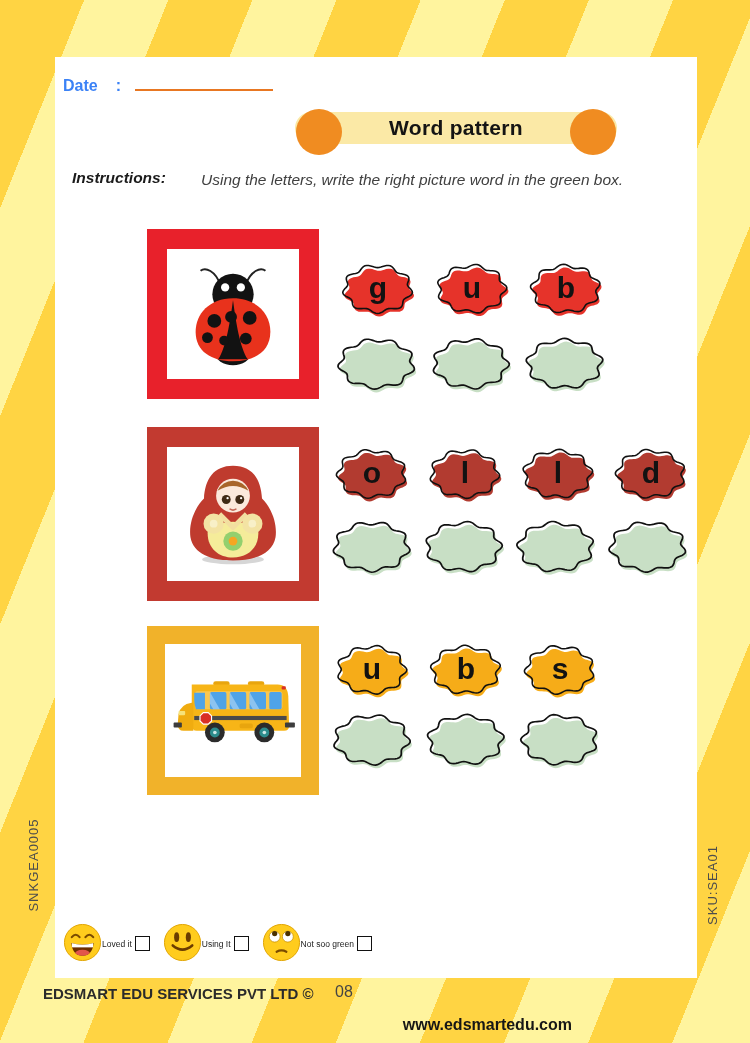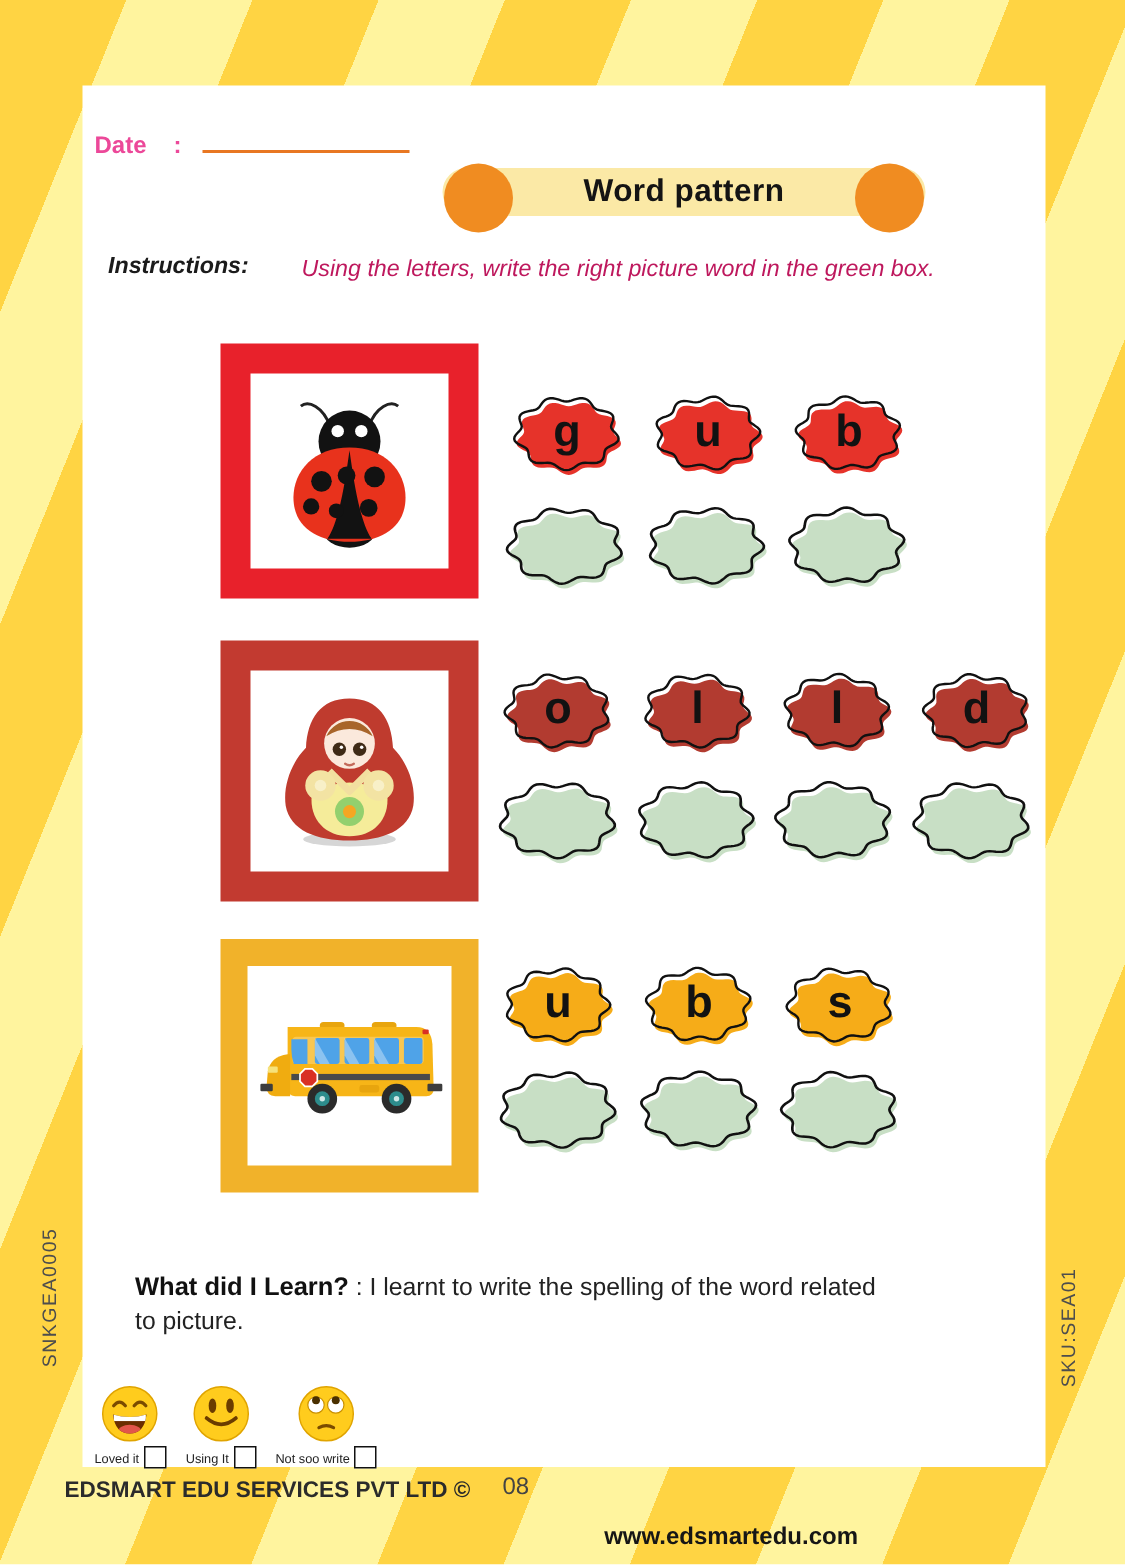--- a/index.html
+++ b/index.html
@@ -2,35 +2,35 @@
 <html><head>
 <meta charset="utf-8">
 <style>
   html,body{margin:0;padding:0;}
   body{font-family:"Liberation Sans","DejaVu Sans",sans-serif;background:#fff;}
   .sheet{position:relative;width:750px;height:1043px;overflow:hidden;
     background:repeating-linear-gradient(112deg,#FFD443 0 78px,#FFF49E 78px 156px);}
   .page{position:absolute;left:55px;top:57px;width:642px;height:921px;background:#fff;}
 
   
-  .date-row{position:absolute;left:8px;top:32px;font-size:16px;color:#ec4899;font-weight:600;}
+  .date-row{position:absolute;left:8px;top:20px;font-size:16px;color:#3b82f6;font-weight:600;}
   .date-row .colon{margin-left:18px;}
   .date-line{display:inline-block;width:138px;border-bottom:2px solid #E87722;margin-left:14px;vertical-align:baseline;}
 
   
   .banner{position:absolute;left:240px;top:55px;width:322px;height:32px;background:#FBE9A6;border-radius:21px;}
   .banner .circ{position:absolute;width:46px;height:46px;border-radius:50%;background:#F08C21;top:-3px;}
   .banner .circ.left{left:1px;}
   .banner .circ.right{right:1px;}
   .banner h1{position:absolute;inset:0;margin:0;display:flex;align-items:center;justify-content:center;
     font-size:21px;font-weight:bold;color:#141414;letter-spacing:.3px;}
 
   
   .ins-label{position:absolute;left:17px;top:112px;font-style:italic;font-size:15.5px;color:#1b1b1b;font-weight:bold;}
-  .ins-text{position:absolute;left:146px;top:112px;width:425px;font-style:italic;font-size:15.5px;line-height:1.38;color:#be185d;}
+  .ins-text{position:absolute;left:146px;top:112px;width:425px;font-style:italic;font-size:15.5px;line-height:1.38;color:#404040;}
 
   
   .frame{position:absolute;left:92px;background:#fff;box-sizing:border-box;display:flex;align-items:center;justify-content:center;}
   .frame-1{top:172px;width:172px;height:170px;border:20px solid #E8212B;}
   .frame-2{top:370px;width:172px;height:174px;border:20px solid #C23A30;}
   .frame-3{top:569px;width:172px;height:169px;border:18px solid #F1B22A;}
 
   
   .tile-row{position:absolute;display:flex;}
   .row1-letters{left:283px;top:203px;gap:14px;}
@@ -43,21 +43,21 @@
   .blob.answer{width:88px;height:62px;}
   .blob .letter{position:absolute;inset:0;display:flex;align-items:center;justify-content:center;
     font-size:30px;font-weight:bold;color:#121212;padding-bottom:5px;}
 
   
   .learn{position:absolute;left:35px;top:789px;width:505px;font-size:16.5px;line-height:1.4;color:#222;}
   .learn b{font-size:17px;color:#111;}
 
   
   .feedback{position:absolute;left:8px;top:866px;display:flex;align-items:flex-end;gap:13px;}
-  .fb-item{display:flex;flex-direction:column;align-items:center;}
+  .fb-item{display:flex;flex-direction:row;align-items:center;}
   .fb-bottom{display:flex;align-items:center;margin-top:2px;}
   .fb-label{font-size:8.5px;color:#222;}
   .checkbox{width:13px;height:13px;border:1.5px solid #111;background:#fff;margin-left:3px;display:inline-block;}
 
   
   .reviewed{position:absolute;left:380px;top:898px;font-size:15.5px;font-weight:bold;color:#1b1b1b;}
   .review-line{display:inline-block;width:140px;border-bottom:2px solid #111;margin-left:8px;}
 
   
   .footer{position:absolute;left:0;top:978px;width:620px;height:65px;}
@@ -300,24 +300,20 @@
           </svg>
         </div>
       <div class="blob answer">
           <svg viewBox="0 0 100 76" preserveAspectRatio="none" style="position:absolute;left:0;top:0;width:100%;height:100%;overflow:visible">
             <path d="M89.4,40.5L89.7,41.9L90.4,43.4L91.4,45.0L92.5,46.7L93.1,48.4L93.2,50.1L92.6,51.7L91.3,53.0L89.3,54.1L87.1,55.0L84.8,55.8L82.7,56.5L81.0,57.4L79.8,58.5L78.9,59.9L78.2,61.5L77.6,63.3L76.6,65.0L75.3,66.4L73.5,67.5L71.4,68.1L68.9,68.2L66.4,67.9L63.9,67.5L61.6,67.1L59.4,66.9L57.4,67.0L55.5,67.6L53.6,68.4L51.5,69.4L49.3,70.4L47.0,71.1L44.6,71.3L42.4,70.9L40.3,70.0L38.5,68.8L36.9,67.3L35.5,65.9L34.1,64.6L32.5,63.7L30.7,63.2L28.5,62.9L26.1,62.7L23.5,62.5L21.0,62.1L18.9,61.3L17.3,60.1L16.3,58.6L15.9,56.9L15.9,55.0L16.1,53.2L16.3,51.6L16.0,50.1L15.3,48.8L14.1,47.6L12.4,46.4L10.6,45.1L9.0,43.7L7.9,42.1L7.4,40.5L7.8,38.9L8.9,37.3L10.4,35.9L12.2,34.6L13.9,33.4L15.3,32.2L16.1,30.9L16.4,29.4L16.3,27.8L16.1,26.0L16.0,24.2L16.4,22.4L17.3,20.9L18.8,19.7L20.9,18.9L23.4,18.4L25.9,18.2L28.4,18.0L30.6,17.8L32.5,17.3L34.1,16.4L35.6,15.2L37.0,13.8L38.6,12.3L40.3,11.0L42.4,10.1L44.6,9.7L46.9,9.9L49.3,10.5L51.5,11.4L53.6,12.5L55.5,13.4L57.4,14.0L59.4,14.2L61.5,14.0L63.9,13.6L66.3,13.2L68.9,12.9L71.3,13.0L73.5,13.5L75.3,14.5L76.7,16.0L77.7,17.7L78.4,19.4L79.0,21.1L79.8,22.5L81.0,23.6L82.6,24.5L84.7,25.3L86.9,26.0L89.2,26.9L91.2,28.0L92.6,29.3L93.3,30.9L93.3,32.6L92.6,34.3L91.6,36.0L90.5,37.6L89.7,39.1L89.4,40.5Z" fill="#C8DFC5"></path>
             <path d="M87.4,36.5L87.7,37.9L88.4,39.4L89.4,41.0L90.5,42.7L91.1,44.4L91.2,46.1L90.6,47.7L89.3,49.0L87.3,50.1L85.1,51.0L82.8,51.8L80.7,52.5L79.0,53.4L77.8,54.5L76.9,55.9L76.2,57.5L75.6,59.3L74.6,61.0L73.3,62.4L71.5,63.5L69.4,64.1L66.9,64.2L64.4,63.9L61.9,63.5L59.6,63.1L57.4,62.9L55.4,63.0L53.5,63.6L51.6,64.4L49.5,65.4L47.3,66.4L45.0,67.1L42.6,67.3L40.4,66.9L38.3,66.0L36.5,64.8L34.9,63.3L33.5,61.9L32.1,60.6L30.5,59.7L28.7,59.2L26.5,58.9L24.1,58.7L21.5,58.5L19.0,58.1L16.9,57.3L15.3,56.1L14.3,54.6L13.9,52.9L13.9,51.0L14.1,49.2L14.3,47.6L14.0,46.1L13.3,44.8L12.1,43.6L10.4,42.4L8.6,41.1L7.0,39.7L5.9,38.1L5.4,36.5L5.8,34.9L6.9,33.3L8.4,31.9L10.2,30.6L11.9,29.4L13.3,28.2L14.1,26.9L14.4,25.4L14.3,23.8L14.1,22.0L14.0,20.2L14.4,18.4L15.3,16.9L16.8,15.7L18.9,14.9L21.4,14.4L23.9,14.2L26.4,14.0L28.6,13.8L30.5,13.3L32.1,12.4L33.6,11.2L35.0,9.8L36.6,8.3L38.3,7.0L40.4,6.1L42.6,5.7L44.9,5.9L47.3,6.5L49.5,7.4L51.6,8.5L53.5,9.4L55.4,10.0L57.4,10.2L59.5,10.0L61.9,9.6L64.3,9.2L66.9,8.9L69.3,9.0L71.5,9.5L73.3,10.5L74.7,12.0L75.7,13.7L76.4,15.4L77.0,17.1L77.8,18.5L79.0,19.6L80.6,20.5L82.7,21.3L84.9,22.0L87.2,22.9L89.2,24.0L90.6,25.3L91.3,26.9L91.3,28.6L90.6,30.3L89.6,32.0L88.5,33.6L87.7,35.1L87.4,36.5Z" fill="none" stroke="#111" stroke-width="2"></path>
           </svg>
         </div>
     </div>
 
-    <div class="learn">
-      <b>What did I Learn?</b>
-      <span>: I learnt to write the spelling of the word related to picture.</span>
-    </div>
 
     <div class="feedback">
       <div class="fb-item">
         <svg width="39" height="39" viewBox="0 0 40 40">
           <circle cx="20" cy="20" r="18.5" fill="#FFCC1D"></circle>
           <circle cx="20" cy="20" r="18.5" fill="none" stroke="#E0A400" stroke-width="1"></circle>
           <path d="M9,14.5 Q13,9.5 17,14.5" stroke="#7A4B00" stroke-width="2.2" fill="none" stroke-linecap="round"></path>
           <path d="M23,14.5 Q27,9.5 31,14.5" stroke="#7A4B00" stroke-width="2.2" fill="none" stroke-linecap="round"></path>
           <clipPath id="mouthClip">
               <path d="M8.5,20.5 Q20,24 31.5,20.5 Q30,33.5 20,33.5 Q10,33.5 8.5,20.5 Z"></path>
@@ -348,21 +344,21 @@
         <svg width="39" height="39" viewBox="0 0 40 40">
           <circle cx="20" cy="20" r="18.5" fill="#FFCC1D"></circle>
           <circle cx="20" cy="20" r="18.5" fill="none" stroke="#E0A400" stroke-width="1"></circle>
           <circle cx="13" cy="14" r="5.6" fill="#fff" stroke="#C99000" stroke-width="0.8"></circle>
           <circle cx="26.5" cy="14" r="5.6" fill="#fff" stroke="#C99000" stroke-width="0.8"></circle>
           <circle cx="13" cy="10.8" r="2.7" fill="#4A3000"></circle>
           <circle cx="26.5" cy="10.8" r="2.7" fill="#4A3000"></circle>
           <path d="M15,29.5 Q20,26.8 25,29.5" stroke="#7A4B00" stroke-width="2.2" fill="none" stroke-linecap="round"></path>
         </svg>
         <div class="fb-bottom">
-          <span class="fb-label">Not soo write</span>
+          <span class="fb-label">Not soo green</span>
           <span class="checkbox"></span>
         </div>
       </div>
     </div>
 
 
   </div>
 
   <div class="footer">
     <span class="company">EDSMART EDU SERVICES PVT LTD ©</span>

